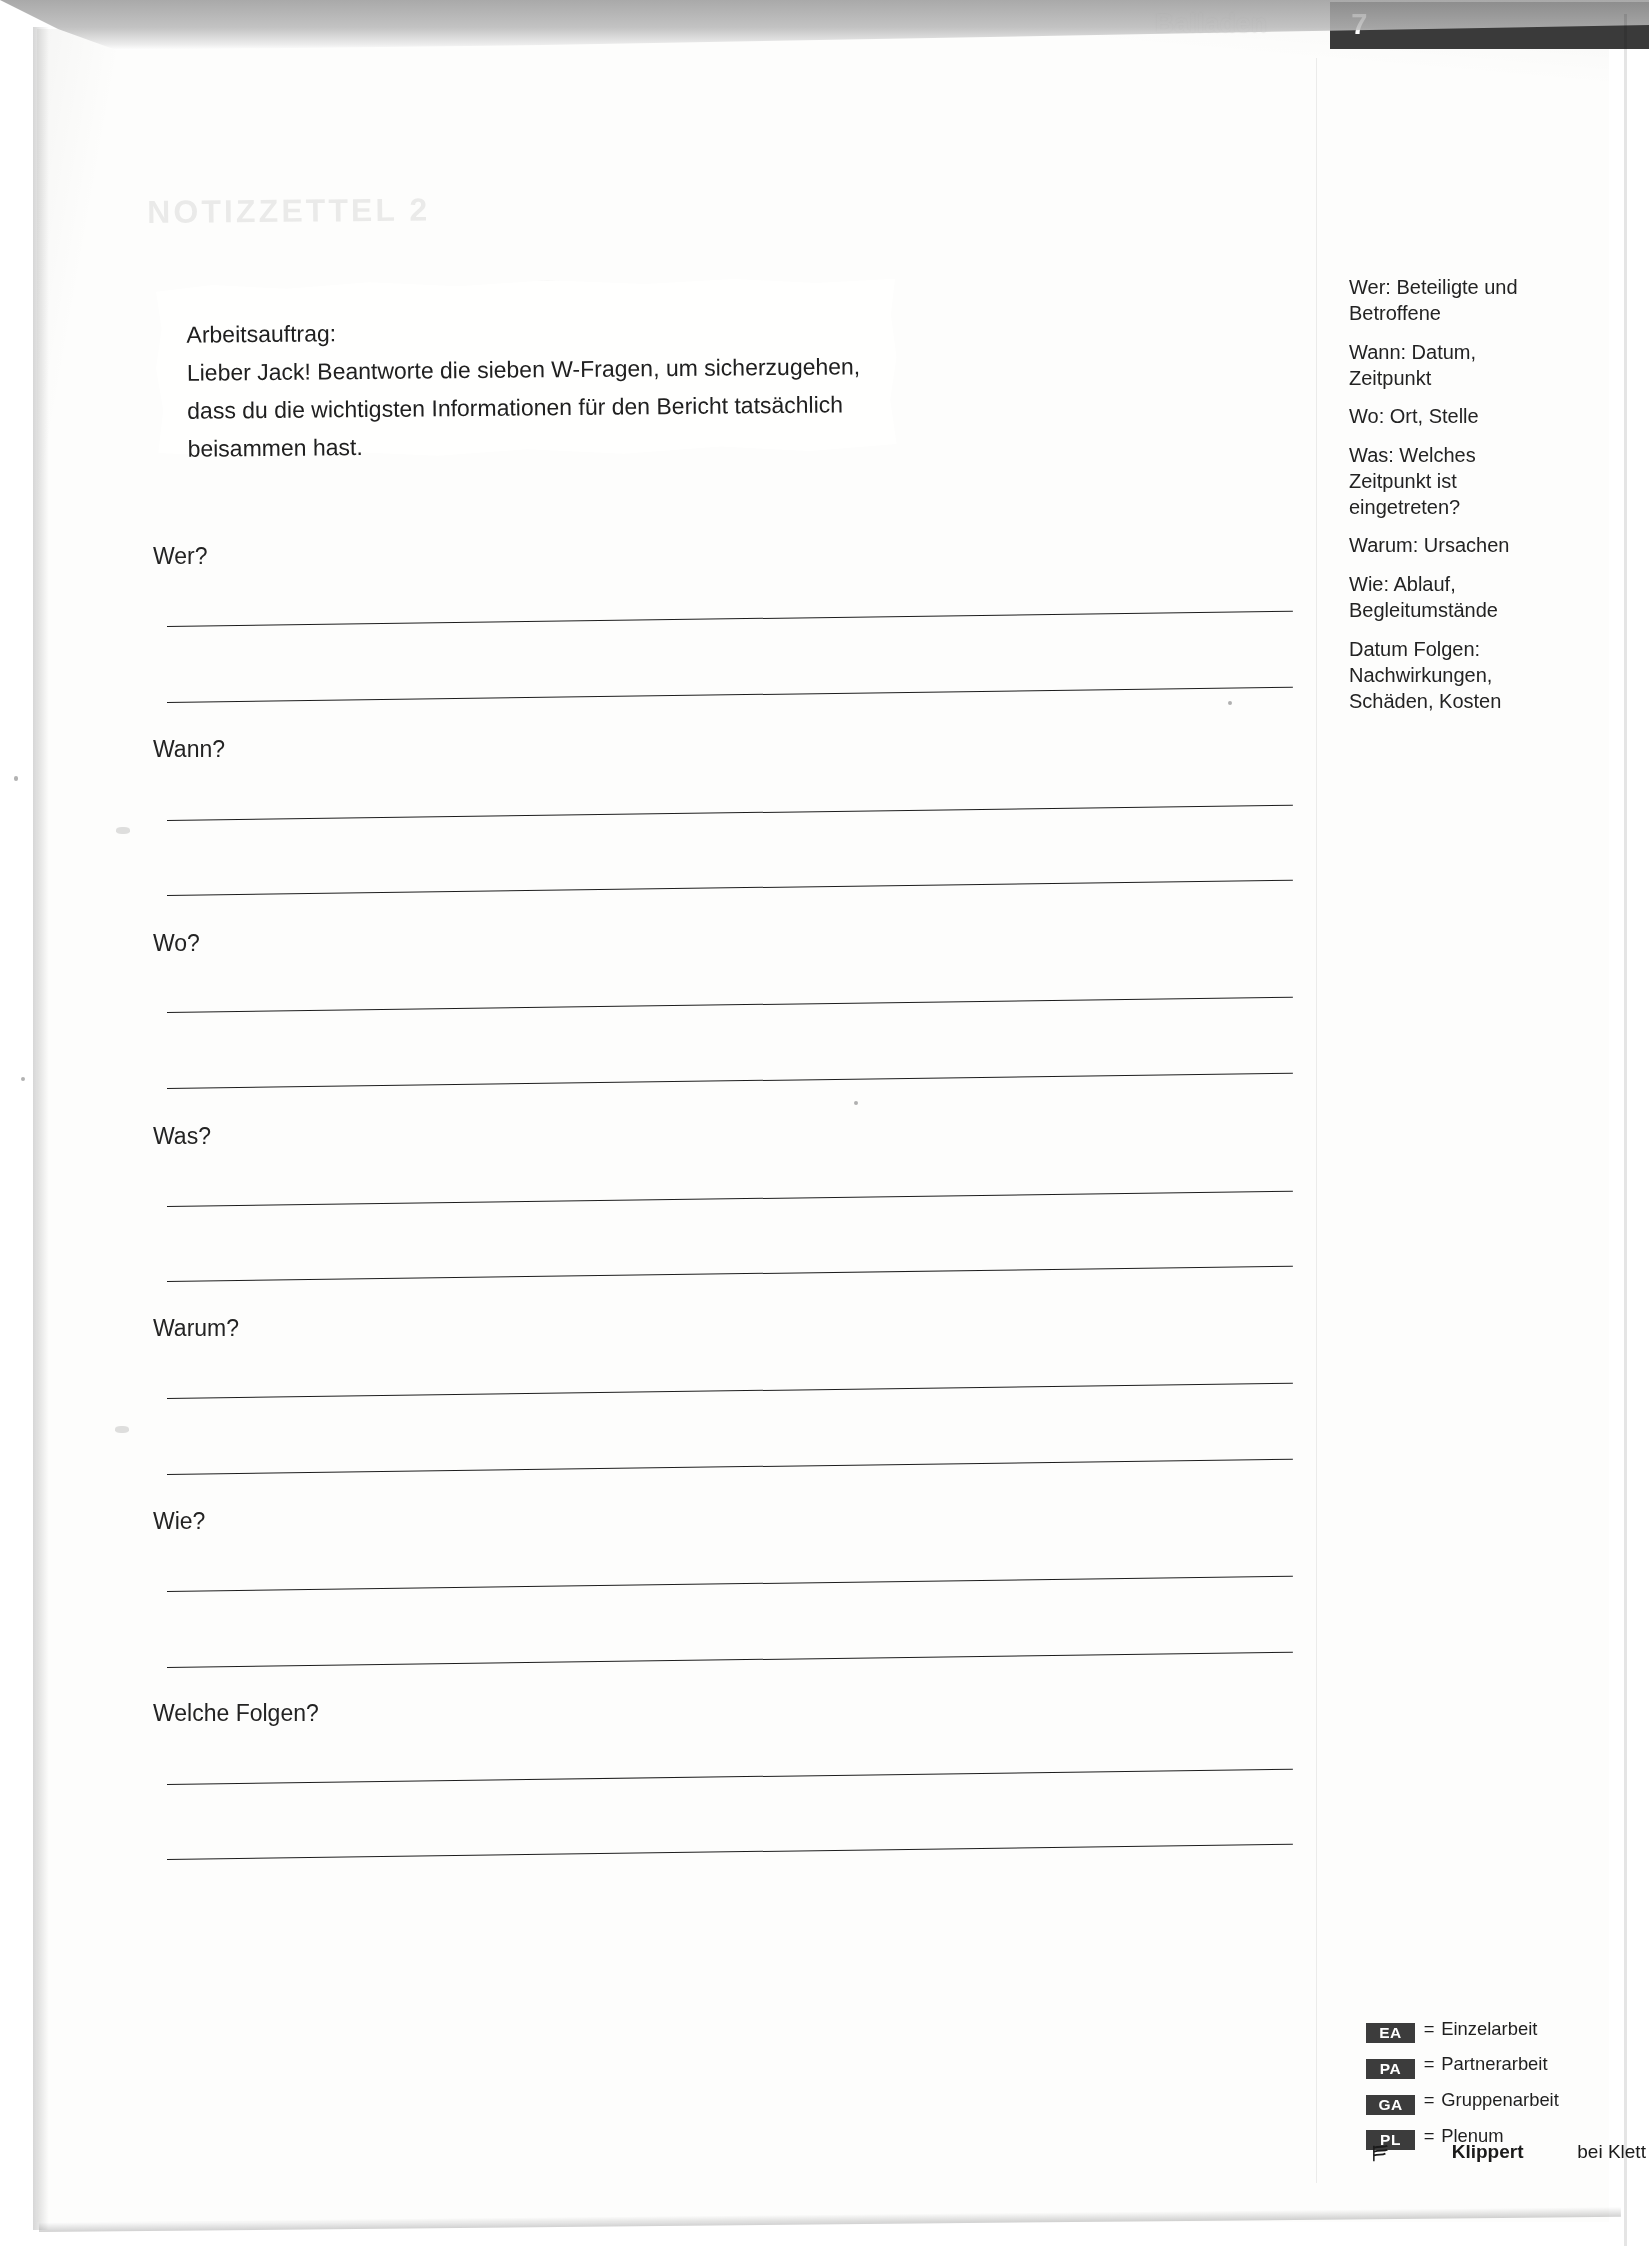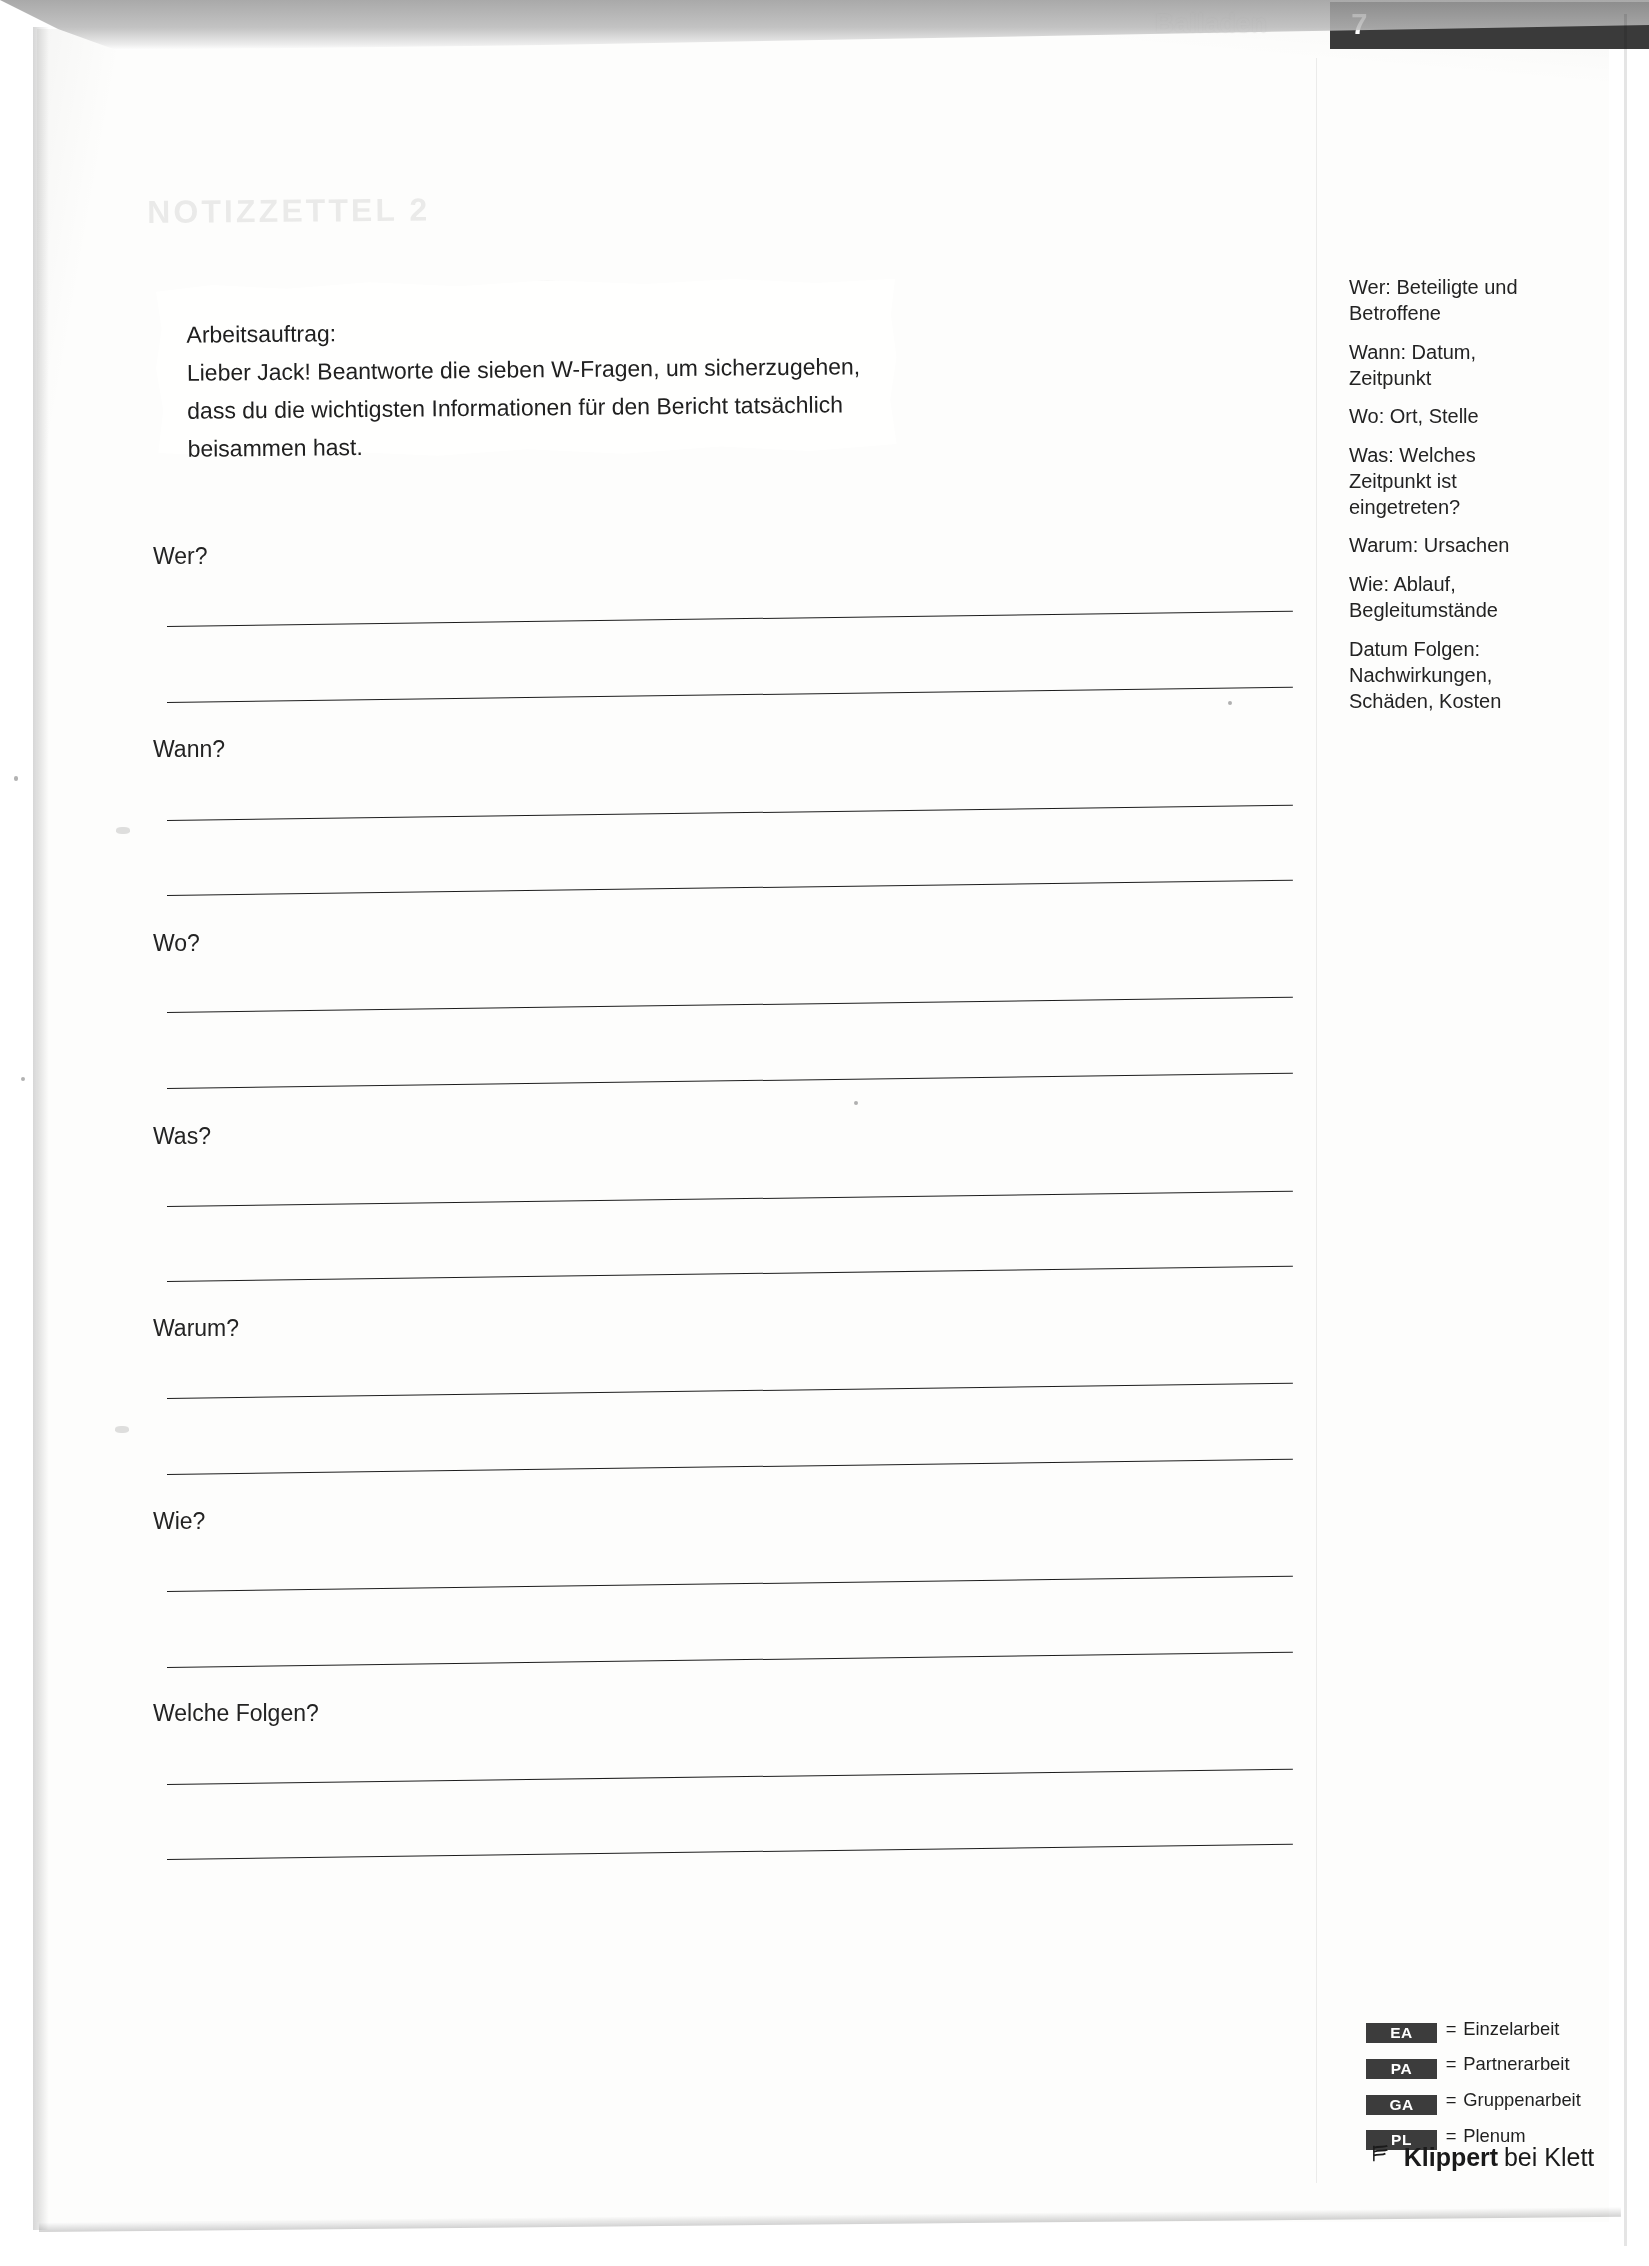--- a/index.html
+++ b/index.html
@@ -217,38 +217,39 @@
     display: flex;
     align-items: center;
     margin-bottom: 6.8px;
     font-size: 18.4px;
     color: #1f1f1f;
     white-space: nowrap;
   }
   .legend-chip {
     display: inline-block;
     min-width: 37px;
-    padding: 1px 17px;
+    padding: 1px 6px;
     margin-right: 8.7px;
     background: #3c3c3c;
     color: #ffffff;
     font-size: 15.5px;
     font-weight: 700;
     text-align: center;
     letter-spacing: 0.5px;
     margin-top: 9px;
   }
   .brand {
     position: absolute;
     left: 1370px;
     top: 2141px;
     display: flex;
-    align-items: flex-end;
-    font-size: 25px;
+    align-items: flex-start;
+    font-size: 19px;
     color: #1a1a1a;
+    gap: 48px;
   }
   .brand-mark { margin-right: 8.7px; }
   .brand-strong { font-weight: 700; }
   .brand-light { font-weight: 400; margin-left: 5.8px; }
 
   
   .speck { position: absolute; background: rgba(0,0,0,0.30); border-radius: 50%; }
 </style>
 </head>
 <body>

